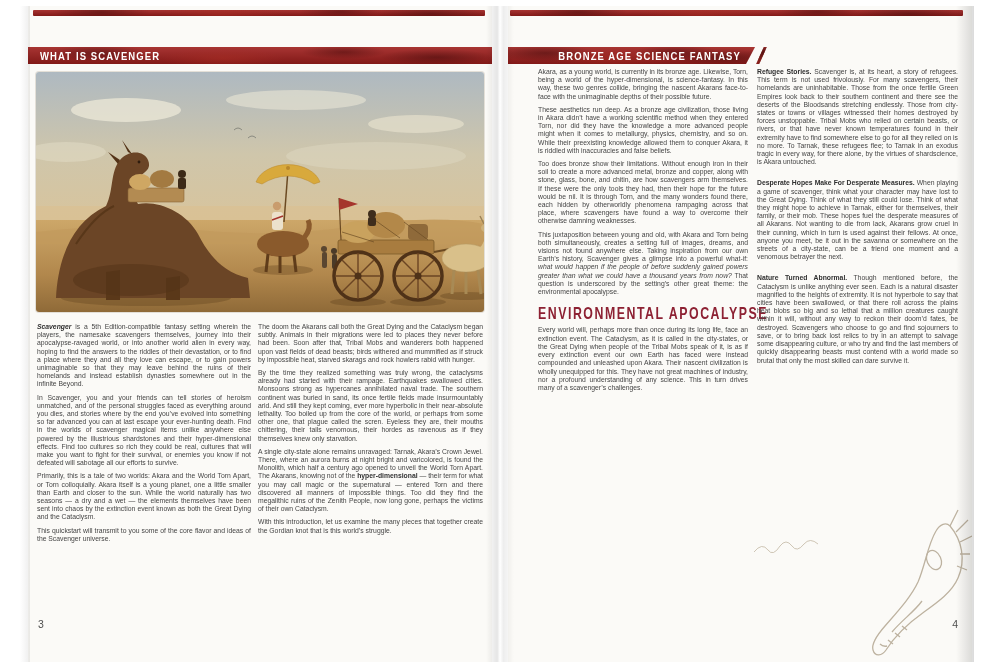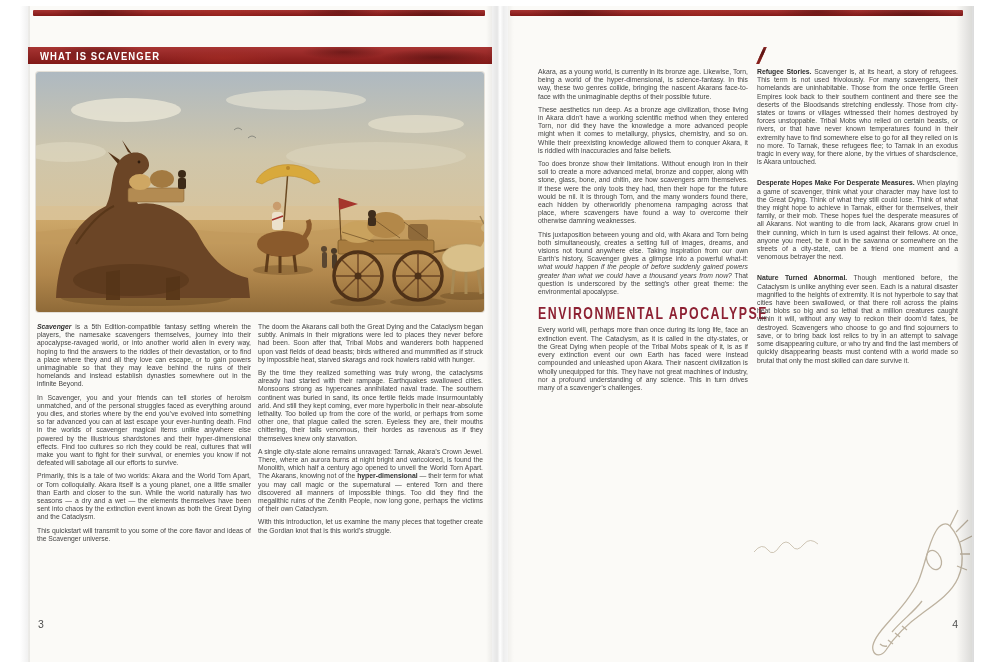--- a/index.html
+++ b/index.html
@@ -197,20 +197,23 @@
       <p><span>A single city-state alone remains unravaged: Tarnak, Akara’s Crown Jewel. There, where an aurora burns at night bright and varicolored, is found the Monolith, which half a century ago opened to unveil the World Torn Apart. The Akarans, knowing not of the </span><span class="bld">hyper-dimensional</span><span> — their term for what you may call magic or the supernatural — entered Torn and there discovered all manners of impossible things. Too did they find the megalithic ruins of the Zenith People, now long gone, perhaps the victims of their own Cataclysm.</span></p>
       <p>With this introduction, let us examine the many pieces that together create the Gordian knot that is this world’s struggle.</p>
     </div>
 
     <div class="pagenum pn-left">3</div>
   </div>
 
   <div class="page page-right">
     <div class="topstrip redtex"></div>
 
+    <div class="banner banner-right redtex">
+      <span class="btxt">BRONZE AGE SCIENCE FANTASY</span>
+    </div>
     <div class="banner-sliver redtex"></div>
 
     <div class="col col-r1">
       <p>Akara, as a young world, is currently in its bronze age. Likewise, Torn, being a world of the hyper-dimensional, is science-fantasy. In this way, these two genres collide, bringing the nascent Akarans face-to-face with the unimaginable depths of their possible future.</p>
       <p>These aesthetics run deep. As a bronze age civilization, those living in Akara didn’t have a working scientific method when they entered Torn, nor did they have the knowledge a more advanced people might when it comes to metallurgy, physics, chemistry, and so on. While their preexisting knowledge allowed them to conquer Akara, it is riddled with inaccuracies and false beliefs.</p>
       <p>Too does bronze show their limitations. Without enough iron in their soil to create a more advanced metal, bronze and copper, along with stone, glass, bone, and chitin, are how scavengers arm themselves. If these were the only tools they had, then their hope for the future would be nil. It is through Torn, and the many wonders found there, each hidden by otherworldly phenomena rampaging across that place, where scavengers have found a way to overcome their otherwise damning weaknesses.</p>
       <p><span>This juxtaposition between young and old, with Akara and Torn being both simultaneously, creates a setting full of images, dreams, and visions not found anywhere else. Taking inspiration from our own Earth’s history, Scavenger gives a glimpse into a powerful what-if: </span><span class="ital">what would happen if the people of before suddenly gained powers greater than what we could have a thousand years from now?</span><span> That question is underscored by the setting’s other great theme: the environmental apocalypse.</span></p>
       <div class="section-heading">ENVIRONMENTAL APOCALYPSE</div>
       <p>Every world will, perhaps more than once during its long life, face an extinction event. The Cataclysm, as it is called in the city-states, or the Great Dying when people of the Tribal Mobs speak of it, is as if every extinction event our own Earth has faced were instead compounded and unleashed upon Akara. Their nascent civilization is wholly unequipped for this. They have not great machines of industry, nor a profound understanding of any science. This in turn drives many of a scavenger’s challenges.</p>
     </div>

